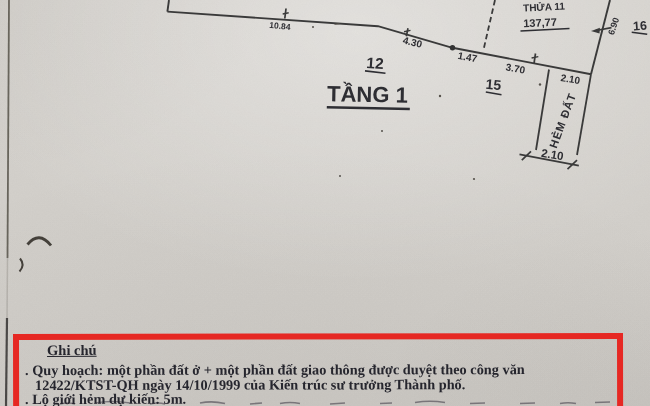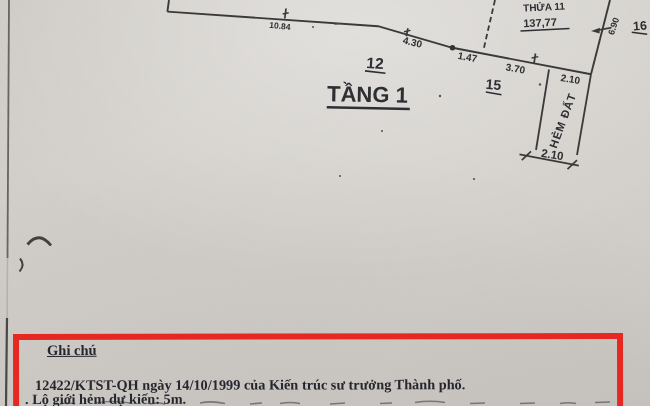--- a/index.html
+++ b/index.html
@@ -138,18 +138,19 @@
 
   <text x="367.5" y="102" font-size="22" font-weight="bold" text-anchor="middle" transform="rotate(1 367 95)">TẦNG 1</text>
 
   <path d="M326.8,107.2 L409.8,108.9" stroke="#2e2e33" stroke-width="2.5" fill="none"></path>
 </svg>
 
 <div class="note">
 
   <div class="t" style="left:28px;top:1.8px;text-decoration:underline;font-size:14.5px;">Ghi chú</div>
 
+  <div class="t" style="left:6px;top:21.5px;">. Quy hoạch: một phần đất ở + một phần đất giao thông được duyệt theo công văn</div>
 
   <div class="t" style="left:16px;top:36.5px;">12422/KTST-QH ngày 14/10/1999 của Kiến trúc sư trưởng Thành phố.</div>
 
   <div class="t" style="left:6px;top:51px;">. Lộ giới hẻm dự kiến: 5m.</div>
 </div>
 </div>
 
 </body></html>

